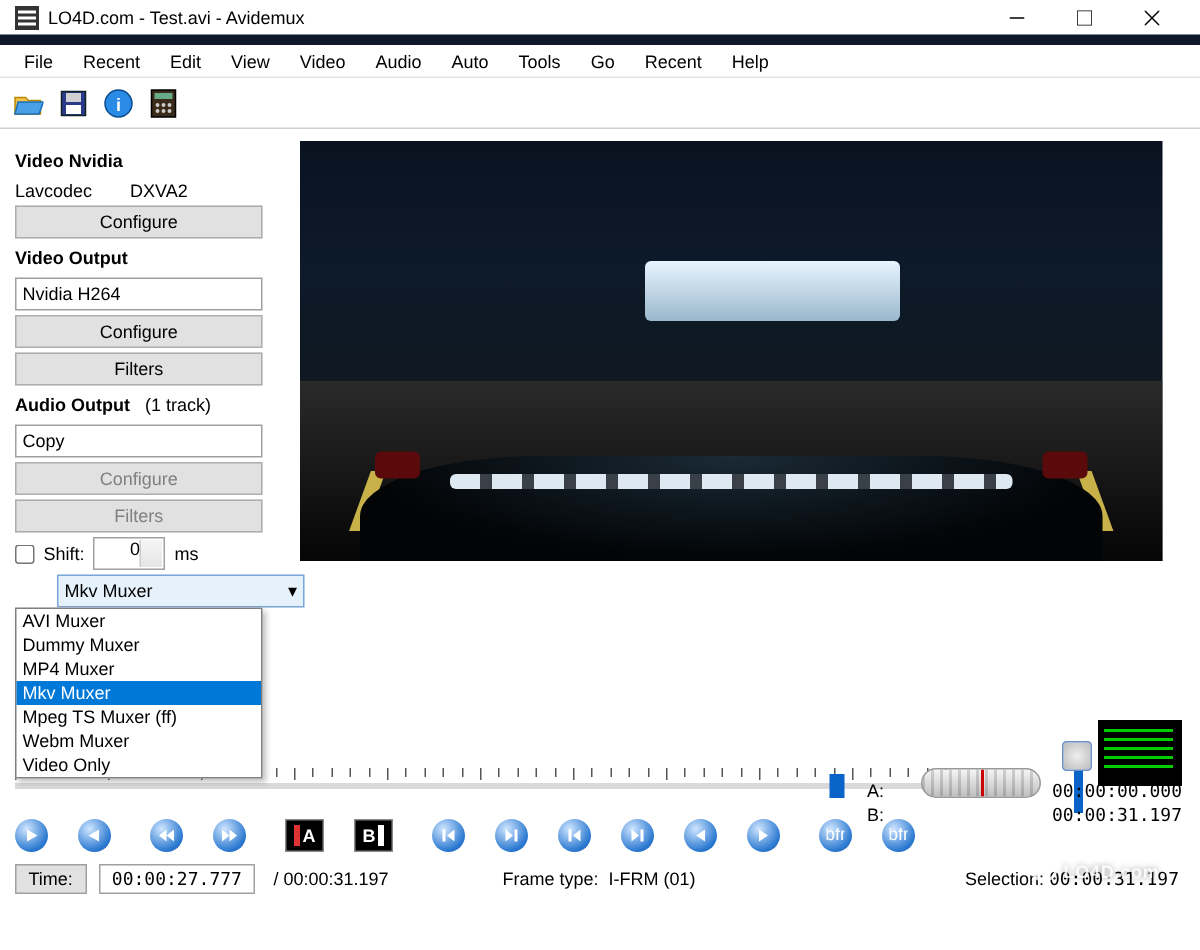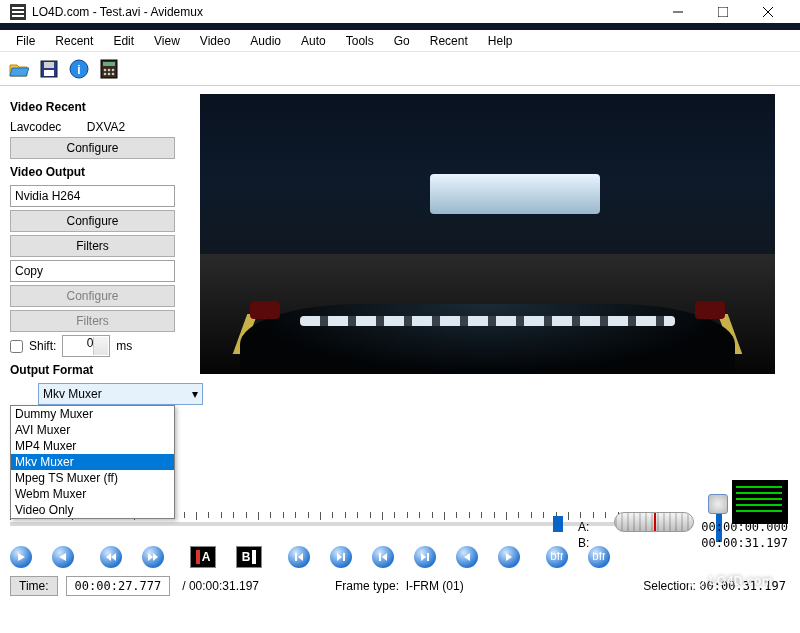--- a/index.html
+++ b/index.html
@@ -161,52 +161,52 @@
         <circle cx="5" cy="15" r="1.3" fill="#ccc"></circle>
         <circle cx="9" cy="15" r="1.3" fill="#ccc"></circle>
         <circle cx="13" cy="15" r="1.3" fill="#ccc"></circle>
       </svg>
   </div>
 </div>
 
 <div class="mainrow">
   <div class="leftpane">
 
-    <div class="section-title">Video Recent</div>
+    <div class="section-title">Video Nvidia</div>
     <div class="row"><span>Lavcodec</span>&nbsp;&nbsp;&nbsp;&nbsp;<span>DXVA2</span></div>
     <div class="btn">Configure</div>
 
     <div class="section-title">Video Output</div>
     <div class="row">
         <input type="text" class="sel" readonly="" value="Nvidia H264" style="">
       </div>
     <div class="btn">Configure</div>
     <div class="btn">Filters</div>
 
+    <div class="section-title"><span>Audio Output</span>&nbsp;&nbsp;&nbsp;<span style="font-weight:400">(1 track)</span></div>
     <div class="row">
         <input type="text" class="sel" readonly="" value="Copy" style="">
       </div>
     <div class="btn disabled">Configure</div>
     <div class="btn disabled">Filters</div>
     <div class="row">
       <input type="checkbox" class="check" style="">
       <span>Shift:</span>
       <div class="spin">0</div>
       <span>ms</span>
     </div>
 
-    <div class="section-title">Output Format</div>
     <div class="dropdown-wrap">
       <div class="dropdown-btn">
         <span>Mkv Muxer</span>
         <span>▾</span>
       </div>
       <div class="dropdown-list">
+        <div class="opt">AVI Muxer</div>
         <div class="opt">Dummy Muxer</div>
-        <div class="opt">AVI Muxer</div>
         <div class="opt">MP4 Muxer</div>
         <div class="opt sel">Mkv Muxer</div>
         <div class="opt">Mpeg TS Muxer (ff)</div>
         <div class="opt">Webm Muxer</div>
         <div class="opt">Video Only</div>
       </div>
     </div>
   </div>
 
   <div class="preview">

